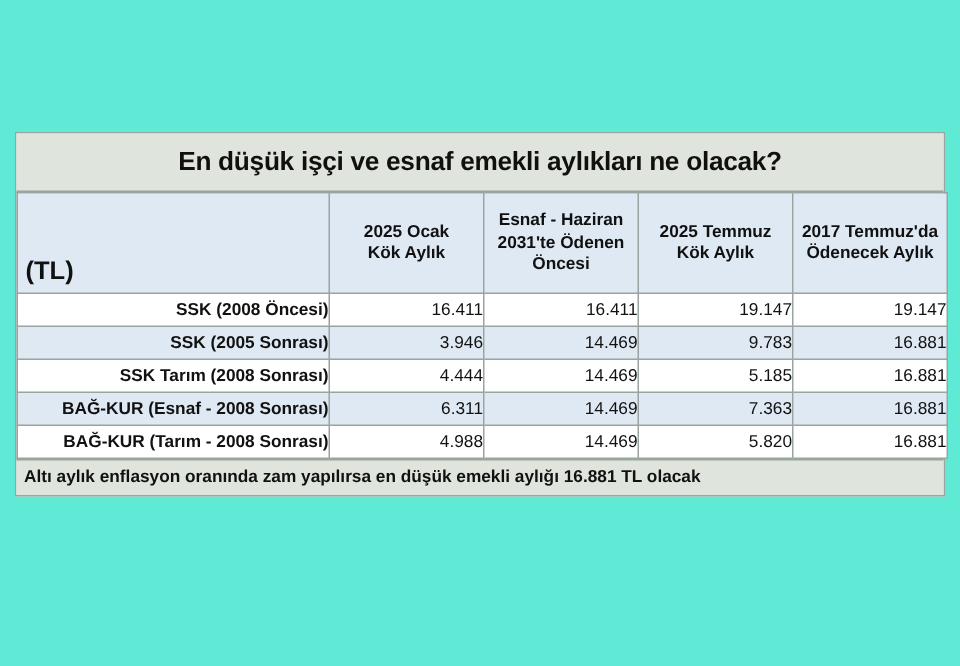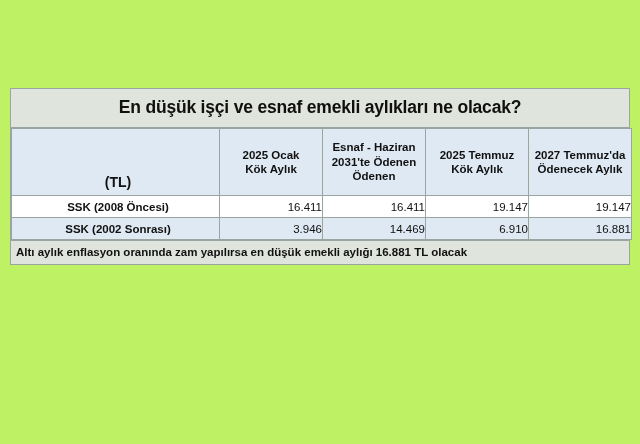--- a/index.html
+++ b/index.html
@@ -10,21 +10,21 @@
     width: 640px;
     height: 444px;
     background: #ffffff;
     font-family: "Liberation Sans", sans-serif;
     overflow: hidden;
   }
   .page {
     position: relative;
     width: 640px;
     height: 444px;
-    background: #bef264;
+    background: #5eead4;
   }
   .table-wrap {
     position: absolute;
     left: 10px;
     top: 88px;
     width: 620px;
     border: 1px solid #9aa4a0;
     box-sizing: border-box;
     background: #ffffff;
   }
@@ -54,34 +54,34 @@
   table.data thead th {
     background: #dfe9f3;
     font-weight: bold;
     vertical-align: middle;
     text-align: center;
     height: 62px;
     line-height: 1.25;
     padding: 2px 3px;
   }
   table.data thead th.corner {
-    text-align: center;
+    text-align: left;
     vertical-align: bottom;
     padding: 0 0 4px 5px;
     font-weight: bold;
-    font-size: 14px;
+    font-size: 17px;
   }
   table.data tbody td {
     height: 21px;
     text-align: right;
     background: #ffffff;
     font-size: 11.5px;
   }
   table.data tbody td.rowlabel {
-    text-align: center;
+    text-align: right;
     padding-left: 5px;
     font-weight: bold;
   }
   tbody tr.alt td {
     background: #dfe9f3;
   }
   .footer-note {
     background: #dfe4dc;
     border-top: 1px solid #9aa4a0;
     font-size: 11.5px;
@@ -113,45 +113,66 @@
       <thead>
         <tr>
           <th class="corner">(TL)</th>
           <th>
             <div>2025 Ocak</div>
             <div>Kök Aylık</div>
           </th>
           <th>
             <div>Esnaf - Haziran</div>
             <div>2031'te Ödenen</div>
-            <div>Ödenen</div>
+            <div>Öncesi</div>
           </th>
           <th>
             <div>2025 Temmuz</div>
             <div>Kök Aylık</div>
           </th>
           <th>
-            <div>2027 Temmuz'da</div>
+            <div>2017 Temmuz'da</div>
             <div>Ödenecek Aylık</div>
           </th>
         </tr>
       </thead>
       <tbody>
         <tr>
           <td class="rowlabel">SSK (2008 Öncesi)</td>
           <td>16.411</td>
           <td>16.411</td>
           <td>19.147</td>
           <td>19.147</td>
         </tr>
         <tr class="alt">
-          <td class="rowlabel">SSK (2002 Sonrası)</td>
+          <td class="rowlabel">SSK (2005 Sonrası)</td>
           <td>3.946</td>
           <td>14.469</td>
-          <td>6.910</td>
+          <td>9.783</td>
+          <td>16.881</td>
+        </tr>
+        <tr>
+          <td class="rowlabel">SSK Tarım (2008 Sonrası)</td>
+          <td>4.444</td>
+          <td>14.469</td>
+          <td>5.185</td>
+          <td>16.881</td>
+        </tr>
+        <tr class="alt">
+          <td class="rowlabel">BAĞ-KUR (Esnaf - 2008 Sonrası)</td>
+          <td>6.311</td>
+          <td>14.469</td>
+          <td>7.363</td>
+          <td>16.881</td>
+        </tr>
+        <tr>
+          <td class="rowlabel">BAĞ-KUR (Tarım - 2008 Sonrası)</td>
+          <td>4.988</td>
+          <td>14.469</td>
+          <td>5.820</td>
           <td>16.881</td>
         </tr>
       </tbody>
     </table>
 
     <div class="footer-note">Altı aylık enflasyon oranında zam yapılırsa en düşük emekli aylığı 16.881 TL olacak</div>
   </div>
 </div>
 
 </body></html>

